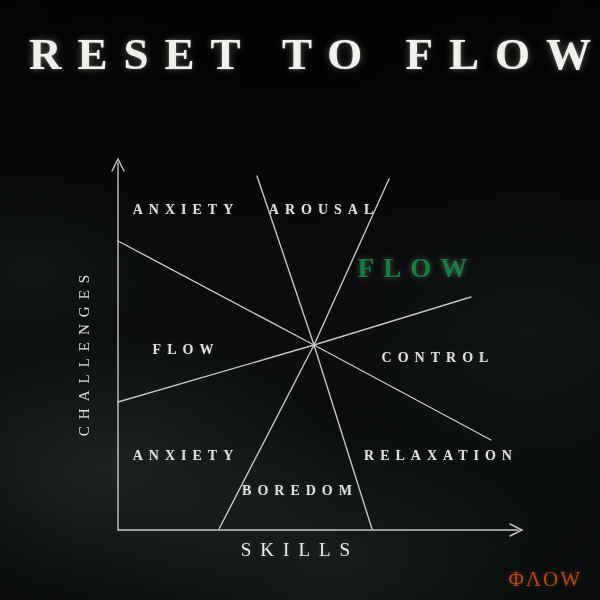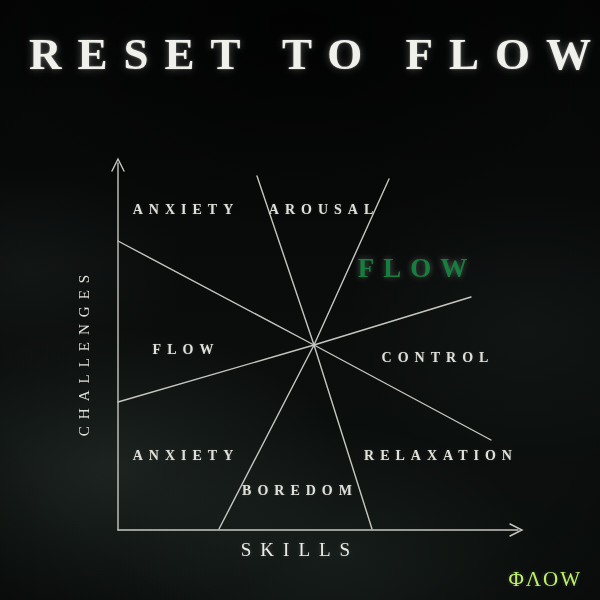--- a/index.html
+++ b/index.html
@@ -83,21 +83,21 @@
     color: #ececE7;
     font-size: 19px;
     letter-spacing: 9px;
     white-space: nowrap;
     text-shadow: 0 0 4px rgba(255,255,255,0.2);
   }
   .brand-logo {
     position: absolute;
     right: 18px;
     bottom: 8px;
-    color: #bef264;
+    color: #c2410c;
     font-size: 21px;
     letter-spacing: 2px;
     text-shadow: 0 0 4px rgba(255,255,255,0.2);
   }
 </style>
 </head>
 <body>
 
 <div class="vignette"></div>
 

